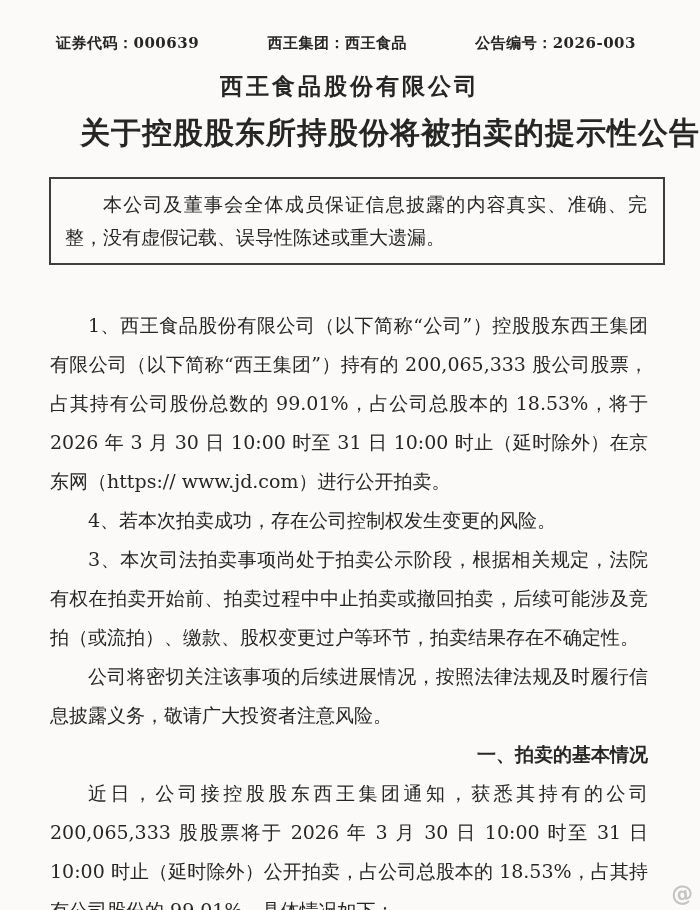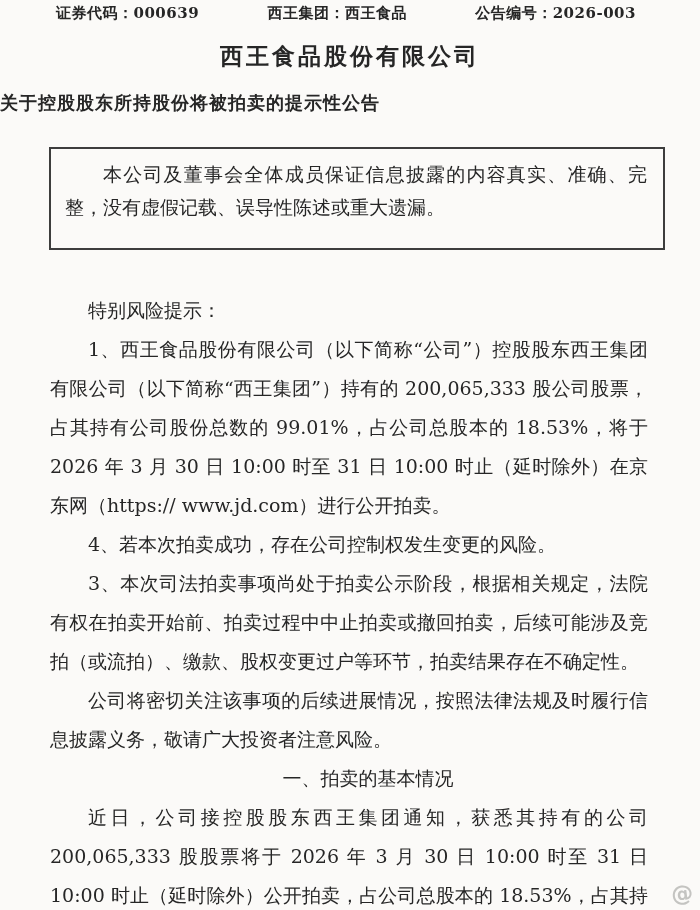--- a/index.html
+++ b/index.html
@@ -16,49 +16,49 @@
     color: #262626;
     font-family: "DejaVu Serif", "Liberation Serif", serif;
     overflow: hidden;
     box-sizing: border-box;
   }
   
   .doc-header {
     display: flex;
     justify-content: space-between;
     align-items: baseline;
-    padding: 4px 64px 0 56px;
+    padding: 34px 64px 0 56px;
     font-size: 15px;
     font-weight: 700;
     letter-spacing: 0.5px;
     white-space: nowrap;
   }
   
   .doc-title {
     margin-top: 19px;
     text-align: center;
     font-size: 23px;
     font-weight: 700;
     letter-spacing: 3px;
     line-height: 28px;
   }
   .doc-subtitle {
     margin-top: 18px;
-    text-align: left;
-    font-size: 18px;
+    text-align: right;
+    font-size: 30px;
     font-weight: 700;
     letter-spacing: 1px;
     line-height: 30px;
   }
   
   .disclaimer-box {
     margin: 29px 35px 0 49px;
     border: 2px solid #3d3d3d;
     box-sizing: border-box;
-    padding: 9px 16px 24px 14px;
+    padding: 9px 16px 9px 14px;
     font-size: 19px;
     line-height: 33px;
     text-align: justify;
   }
   .disclaimer-box p {
     margin: 0;
     text-indent: 2em;
   }
   
   .doc-body {
@@ -66,22 +66,22 @@
     padding-top: 41px;
     font-size: 19px;
     line-height: 39px;
     text-align: justify;
   }
   .doc-body p {
     margin: 0;
     text-indent: 2em;
   }
   .doc-body p.heading {
-    font-weight: 400;
-    text-align: center;
+    font-weight: 700;
+    text-align: right;
   }
   
   .watermark {
     position: absolute;
     right: 6px;
     bottom: 4px;
     display: flex;
     align-items: center;
     gap: 4px;
     font-family: "DejaVu Sans", "Liberation Sans", sans-serif;
@@ -110,21 +110,20 @@
   </div>
 
   <div class="doc-title">西王食品股份有限公司</div>
   <div class="doc-subtitle">关于控股股东所持股份将被拍卖的提示性公告</div>
 
   <div class="disclaimer-box">
     <p>本公司及董事会全体成员保证信息披露的内容真实、准确、完整，没有虚假记载、误导性陈述或重大遗漏。</p>
   </div>
 
   <div class="doc-body">
-    <p>特别风险提示：</p>
     <p>1、西王食品股份有限公司（以下简称“公司”）控股股东西王集团有限公司（以下简称“西王集团”）持有的 200,065,333 股公司股票，占其持有公司股份总数的 99.01%，占公司总股本的 18.53%，将于 2026 年 3 月 30 日 10:00 时至 31 日 10:00 时止（延时除外）在京东网（https:// www.jd.com）进行公开拍卖。</p>
     <p>4、若本次拍卖成功，存在公司控制权发生变更的风险。</p>
     <p>3、本次司法拍卖事项尚处于拍卖公示阶段，根据相关规定，法院有权在拍卖开始前、拍卖过程中中止拍卖或撤回拍卖，后续可能涉及竞拍（或流拍）、缴款、股权变更过户等环节，拍卖结果存在不确定性。</p>
     <p>公司将密切关注该事项的后续进展情况，按照法律法规及时履行信息披露义务，敬请广大投资者注意风险。</p>
     <p class="heading">一、拍卖的基本情况</p>
     <p>近日，公司接控股股东西王集团通知，获悉其持有的公司 200,065,333 股股票将于 2026 年 3 月 30 日 10:00 时至 31 日 10:00 时止（延时除外）公开拍卖，占公司总股本的 18.53%，占其持有公司股份的 99.01%。具体情况如下：</p>
   </div>
 
   <div class="watermark">
     <span class="wm-icon">@</span>

